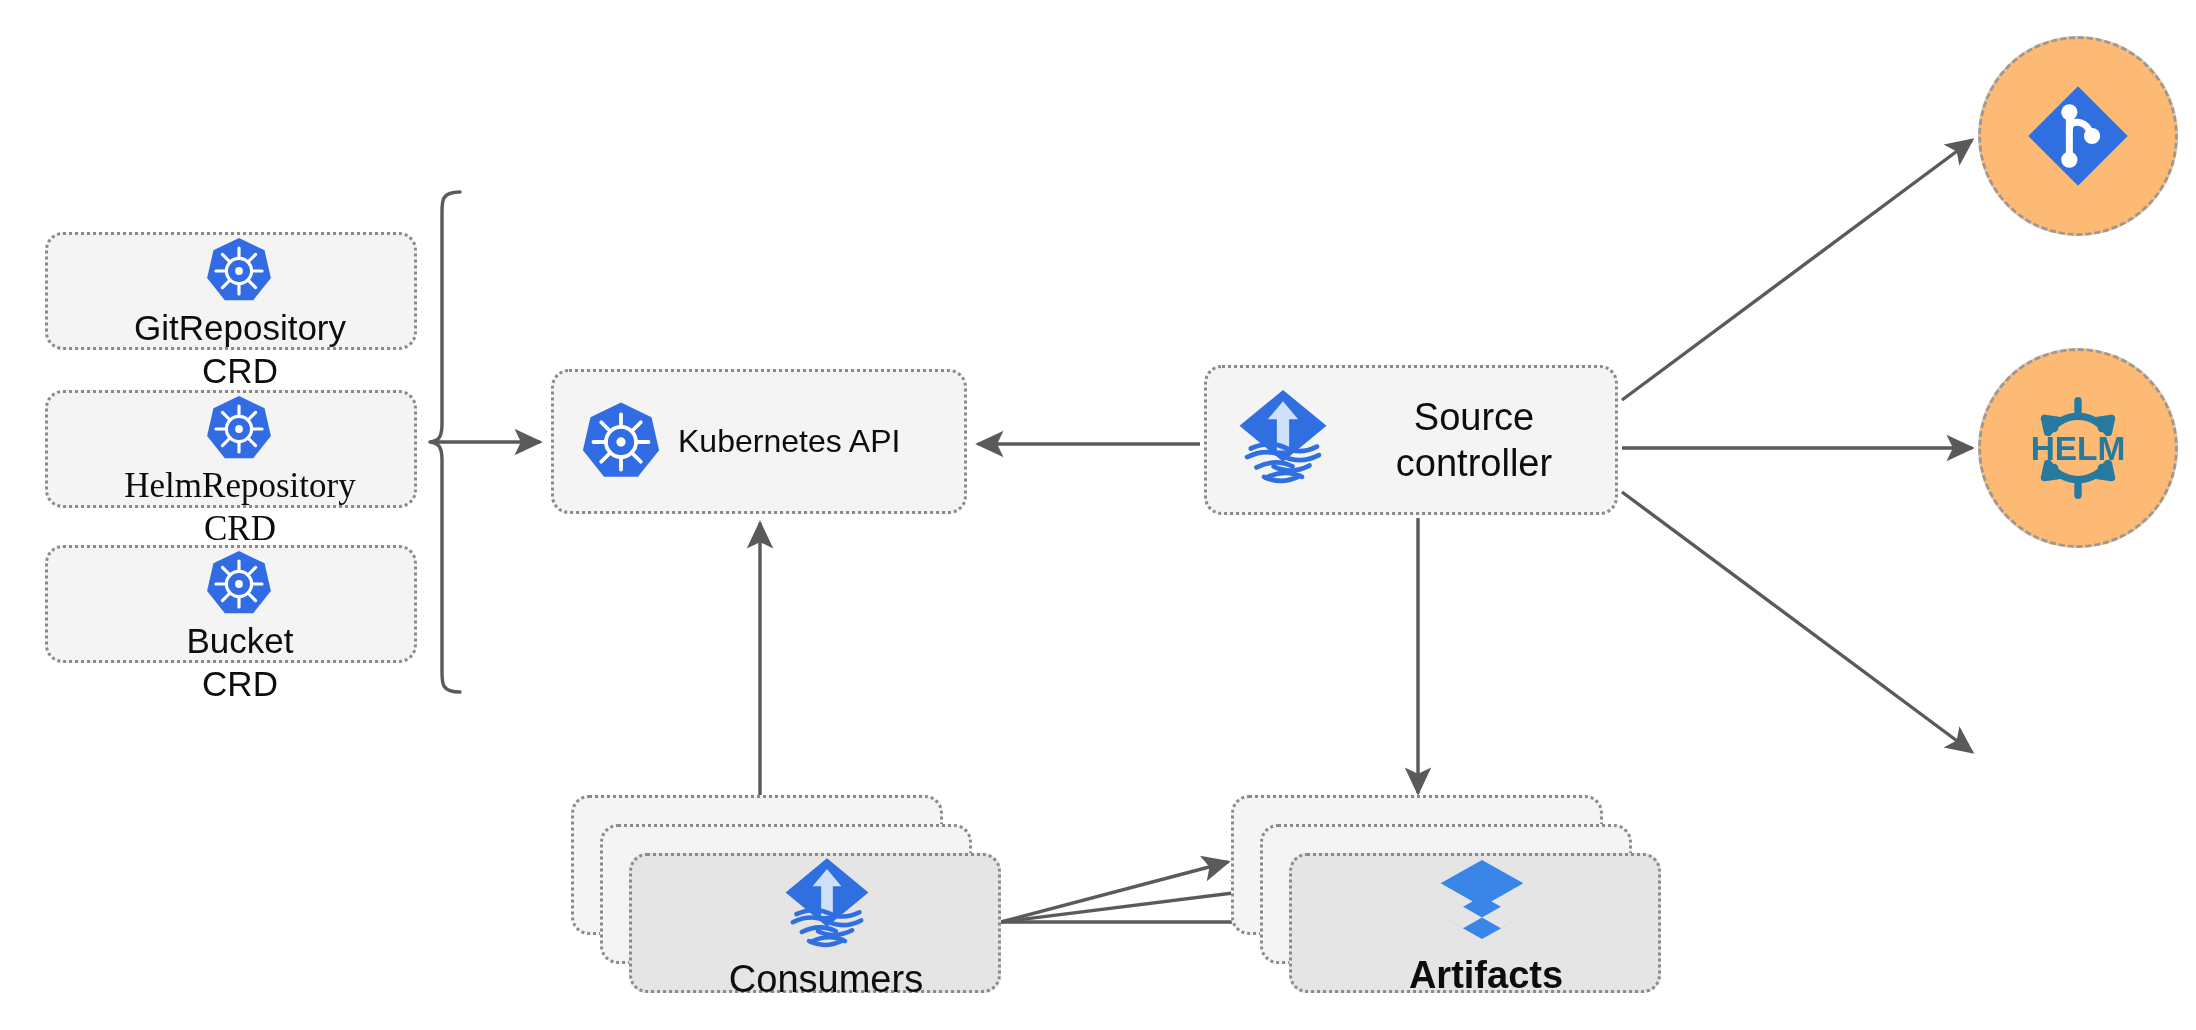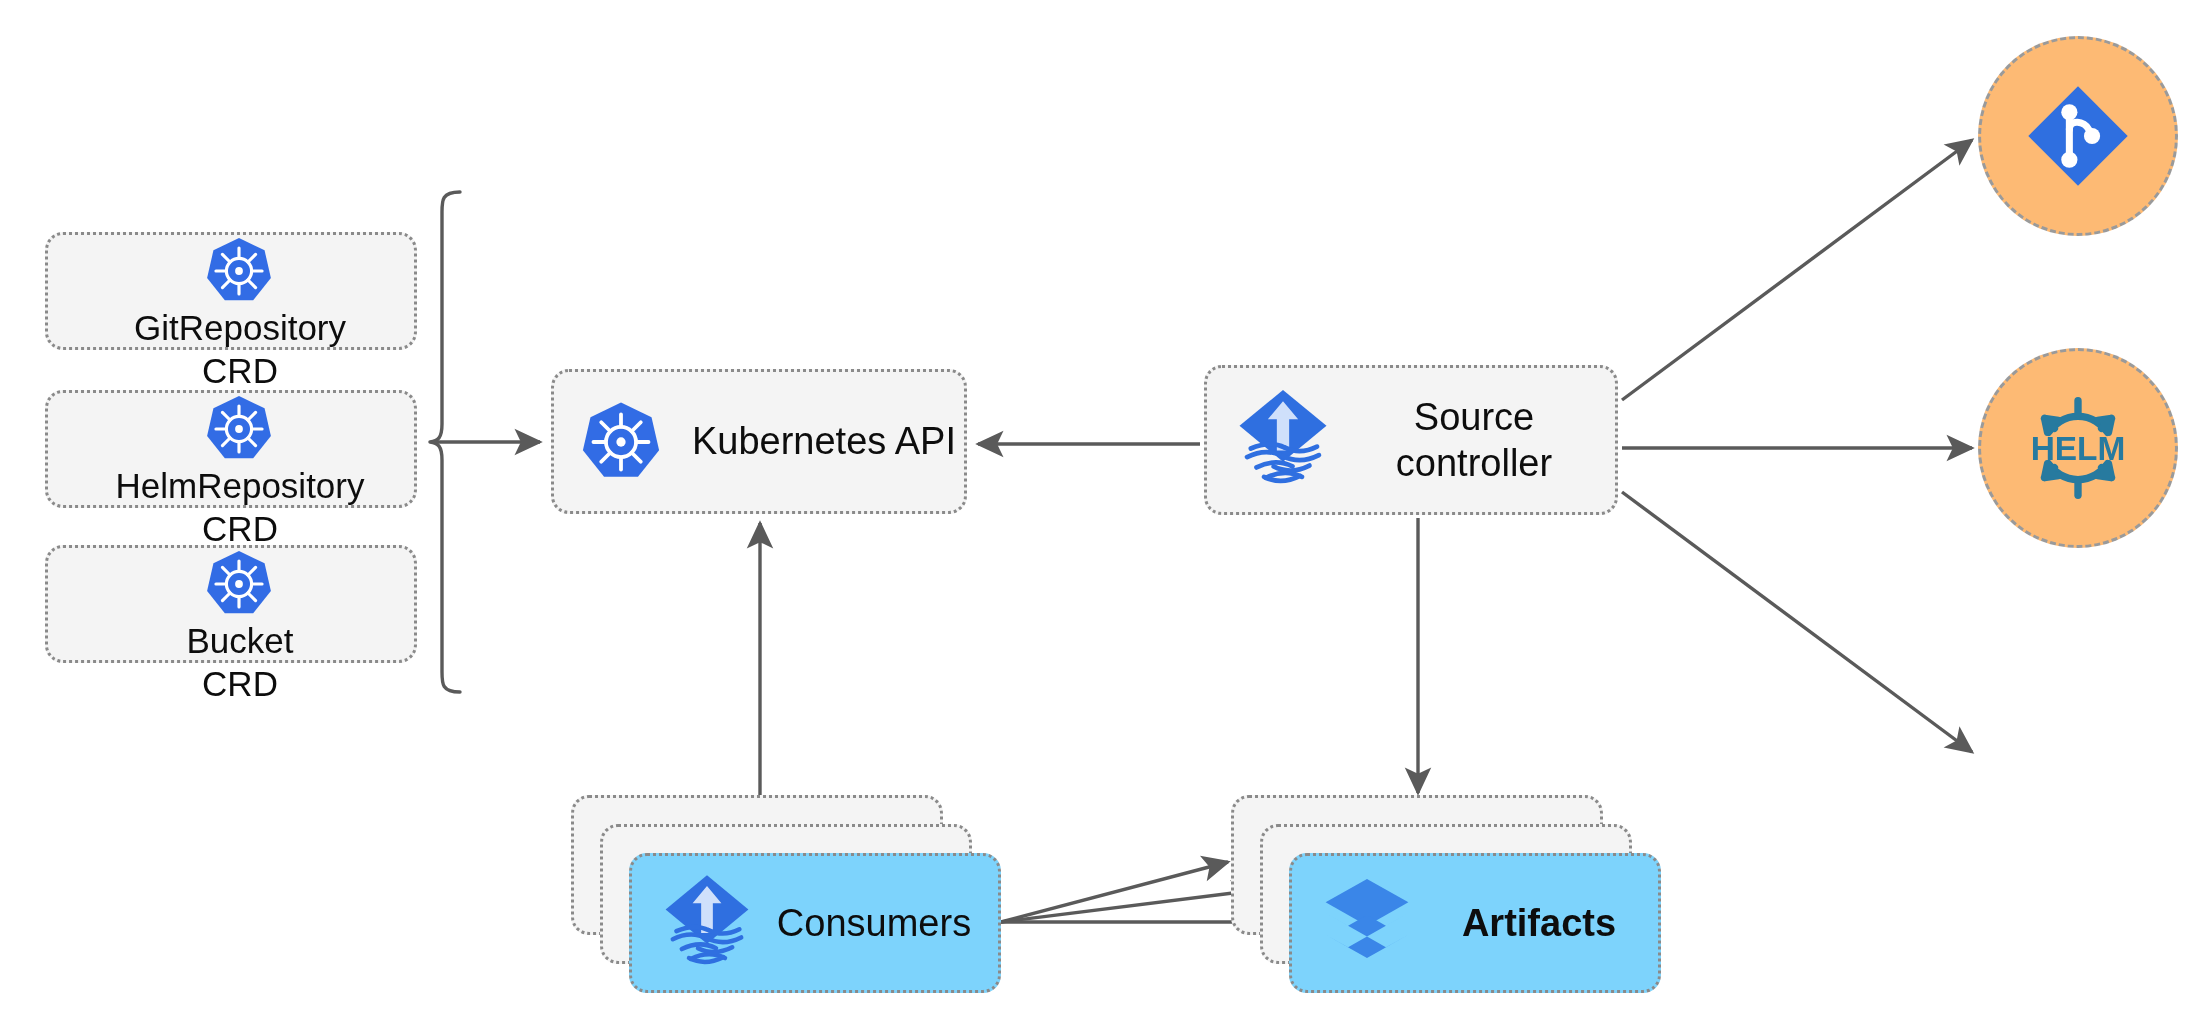--- a/index.html
+++ b/index.html
@@ -30,42 +30,42 @@
   }
   .icon-slot{
     flex:0 0 auto;display:flex;align-items:center;justify-content:center;
   }
 
   
   .crd{width:372px;height:118px;left:45px;padding-left:26px;flex-direction:column;}
   .crd .icon-slot{width:72px;height:72px;margin-right:10px;}
   .crd .node-label{font-size:35px;}
   #crd-0{top:232px;}
-  #crd-1{top:390px;}
+  #crd-1{top:390px;font-family:Liberation Serif, serif;}
   #crd-2{top:545px;align-items:center;}
 
   
   #k8s-api{left:551px;top:369px;width:416px;height:145px;padding-left:24px;}
   #k8s-api .icon-slot{width:86px;height:86px;margin-right:14px;}
-  #k8s-api .node-label{font-size:38px;text-align:right;}
+  #k8s-api .node-label{font-size:32px;text-align:left;}
 
   #source-controller{left:1204px;top:365px;width:414px;height:150px;padding-left:28px;align-items:center;}
   #source-controller .icon-slot{width:96px;height:104px;margin-right:10px;}
   #source-controller .node-label{font-size:38px;}
 
   
   .stack{position:absolute;}
   .stack .sheet{
     position:absolute;box-sizing:border-box;
     background:#f4f4f4;border:3px dotted #8a8a8a;border-radius:18px;
   }
   .stack .front{
     position:absolute;box-sizing:border-box;
-    background:#7dd3fc;border:3px dotted #8a8a8a;border-radius:18px;
-    display:flex;align-items:center;padding-left:30px;
+    background:#e5e5e5;border:3px dotted #8a8a8a;border-radius:18px;
+    display:flex;align-items:center;padding-left:30px;flex-direction:column;
   }
   .stack .front .node-label{font-size:38px;}
 
   #consumers-stack{left:571px;top:795px;width:430px;height:200px;}
   #consumers-stack .s1{left:0;top:0;width:372px;height:140px;}
   #consumers-stack .s2{left:29px;top:29px;width:372px;height:140px;}
   #consumers-stack .front{left:58px;top:58px;width:372px;height:140px;}
   #consumers-stack .icon-slot{width:90px;height:100px;margin-right:6px;}
 
   #artifacts-stack{left:1231px;top:795px;width:430px;height:200px;}

